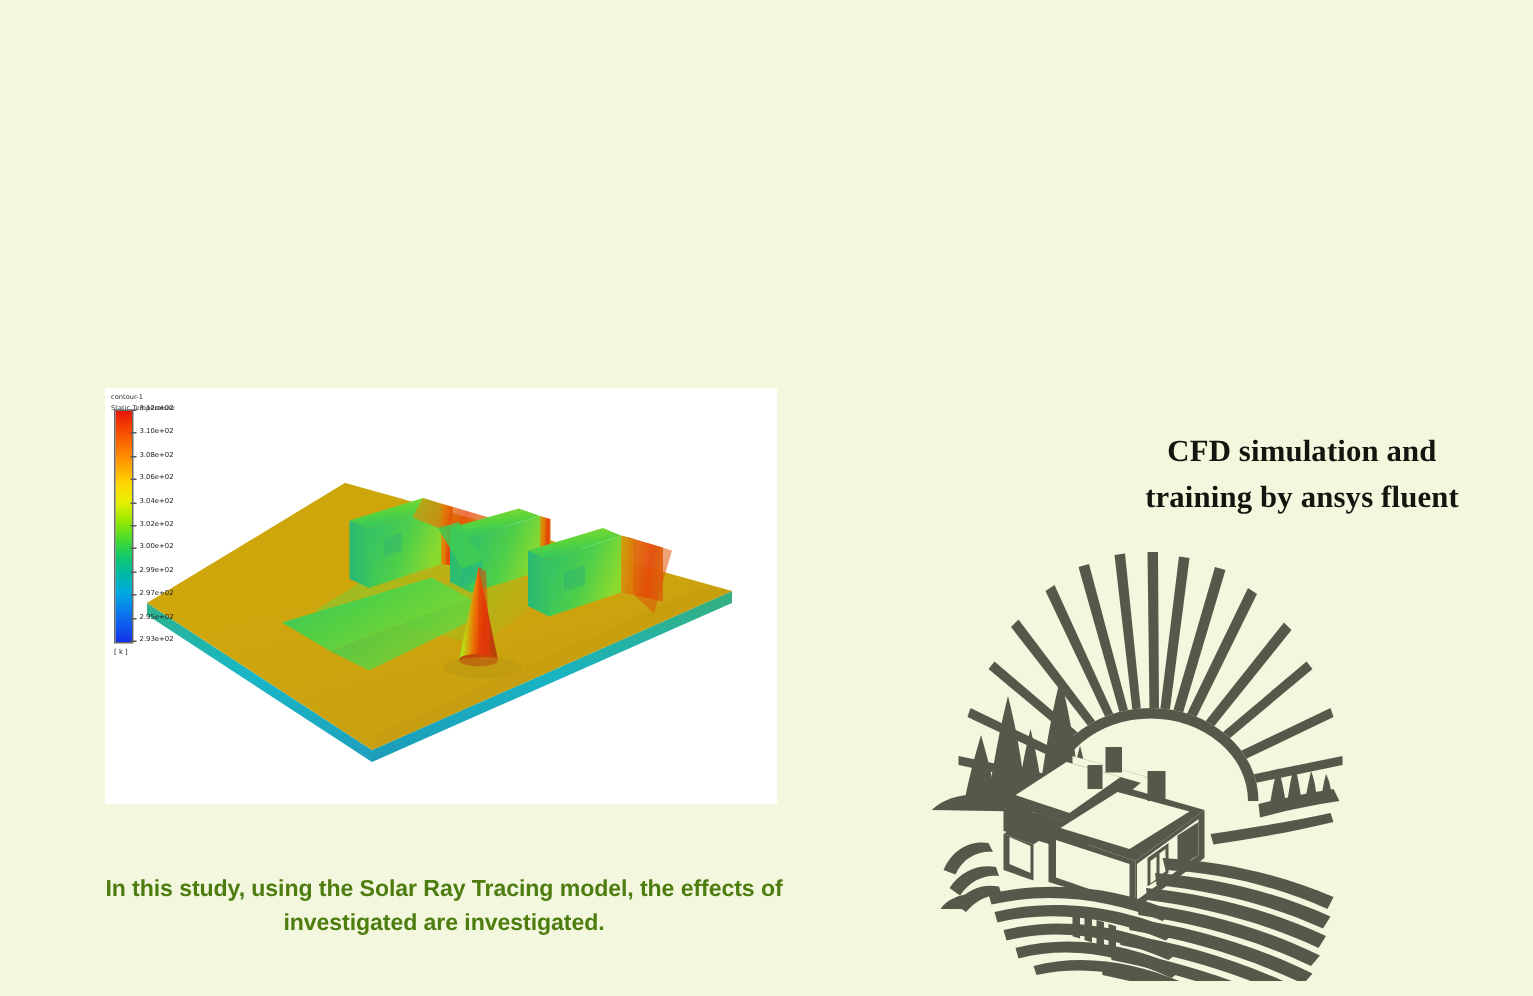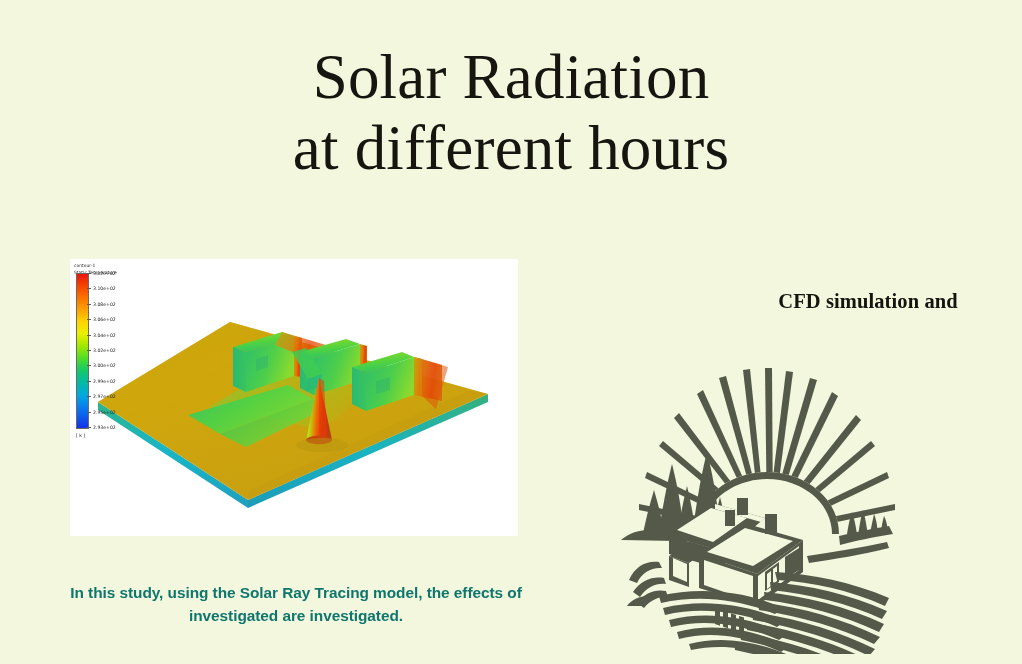--- a/index.html
+++ b/index.html
@@ -69,34 +69,30 @@
   #right-heading span{display:block;}
 
   
   #farm-logo{position:absolute;left:607px;top:358px;width:296px;height:296px;}
 
   
   #caption{
     position:absolute;left:16px;top:581px;width:560px;
     text-align:center;
     font-family:"Liberation Sans",sans-serif;
-    font-weight:700;font-size:15.4px;color:#0f766e;
+    font-weight:700;font-size:15.4px;color:#4d7c0f;
     line-height:1.52;letter-spacing:-.05px;
   }
   #caption span{display:block;}
 </style>
 </head>
 <body>
 
 <div class="stage">
 
-  <div id="title-block">
-    <span class="tl">Solar Radiation</span>
-    <span class="tl">at different hours</span>
-  </div>
 
   <div id="cfd-panel">
 
     <svg id="cfd-art" viewBox="0 0 448 277">
       <defs>
         <linearGradient id="gGround" x1="0" y1="0" x2="0.55" y2="1">
           <stop offset="0%" stop-color="#c7a20d"></stop>
           <stop offset="40%" stop-color="#cfa70c"></stop>
           <stop offset="100%" stop-color="#c89f10"></stop>
         </linearGradient>
@@ -228,20 +224,21 @@
         <div class="cb-lab" style="top: 123.2px;">2.97e+02</div>
         <div class="cb-tick" style="top: 138.6px;"></div>
         <div class="cb-lab" style="top: 138.6px;">2.95e+02</div>
         <div class="cb-tick" style="top: 154px;"></div>
         <div class="cb-lab" style="top: 154px;">2.93e+02</div>
       </div>
   </div>
 
   <div id="right-heading">
     <span>CFD simulation and</span>
+    <span>training by ansys fluent</span>
   </div>
 
   <svg id="farm-logo" viewBox="0 0 296 296">
     <g fill="#55594a">
 
       <g id="rays">
         <polygon points="160,168 166,168 165,10 158,10"></polygon>
         <polygon points="160,168 166,169 186,14 179,13"></polygon>
         <polygon points="160,168 166,170 210,22 203,20"></polygon>
         <polygon points="160,168 165,172 231,38 225,34"></polygon>

